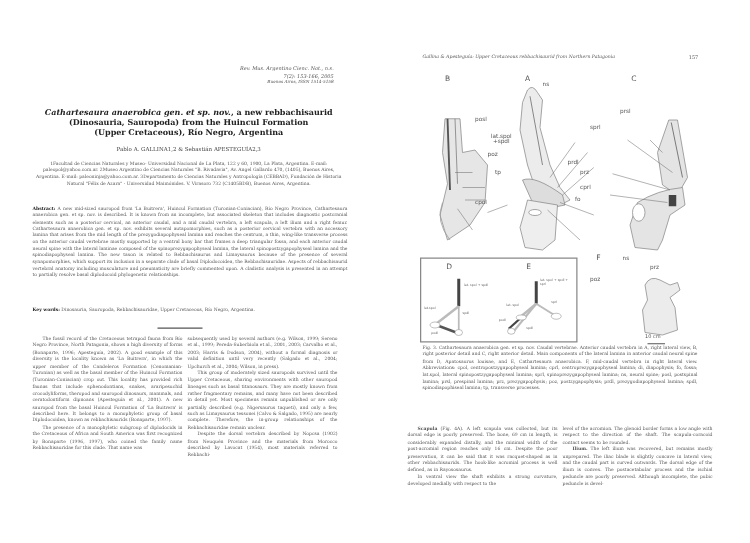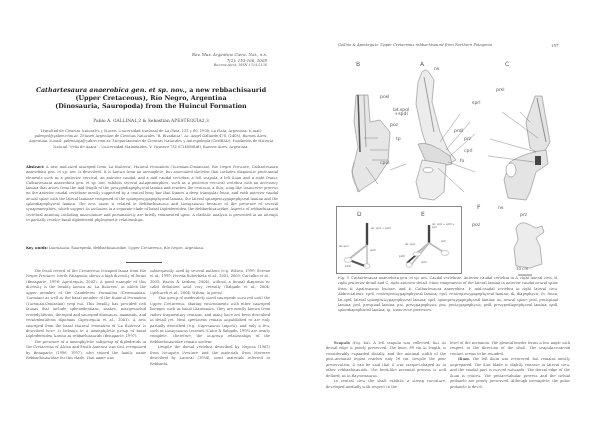--- a/index.html
+++ b/index.html
@@ -39,22 +39,22 @@
 
 <div class="page left">
   <div class="journal">
     <div>Rev. Mus. Argentino Cienc. Nat., n.s.</div>
     <div>7(2): 153-166, 2005</div>
     <div class="l3">Buenos Aires, ISSN 1514-5158</div>
   </div>
 
   <div class="title">
     <div><i>Cathartesaura anaerobica gen. et sp. nov.</i><span>, a new rebbachisaurid</span></div>
+    <div>(Dinosauria, Sauropoda) from the Huincul Formation</div>
     <div>(Upper Cretaceous), Río Negro, Argentina</div>
-    <div>(Dinosauria, Sauropoda) from the Huincul Formation</div>
   </div>
 
   <div class="authors">Pablo A. GALLINA1,2 &amp; Sebastián APESTEGUÍA2,3</div>
   <div class="affil">1Facultad de Ciencias Naturales y Museo- Universidad Nacional de La Plata, 122 y 60, 1900, La Plata, Argentina. E-mail: paleopol@yahoo.com.ar. 2Museo Argentino de Ciencias Naturales "B. Rivadavia", Av. Angel Gallardo 470, (1405), Buenos Aires, Argentina. E-mail: paleoninja@yahoo.com.ar. 3Departamento de Ciencias Naturales y Antropología (CEBBAD), Fundación de Historia Natural "Félix de Azara" - Universidad Maimónides. V. Virasoro 732 (C1405BDB), Buenos Aires, Argentina.</div>
 
   <div class="abstract">
     <b>Abstract:</b>
     <span>A new mid-sized sauropod from 'La Buitrera', Huincul Formation (Turonian-Coniacian), Río Negro Province, Cathartesaura anaerobica gen. et sp. nov. is described. It is known from an incomplete, but associated skeleton that includes diagnostic postcranial elements such as a posterior cervical, an anterior caudal, and a mid caudal vertebra, a left scapula, a left ilium and a right femur. Cathartesaura anaerobica gen. et sp. nov. exhibits several autapomorphies, such as a posterior cervical vertebra with an accessory lamina that arises from the mid length of the prezygodiapophyseal lamina and reaches the centrum, a thin, wing-like transverse process on the anterior caudal vertebrae mostly supported by a ventral bony bar that frames a deep triangular fossa, and each anterior caudal neural spine with the lateral laminae composed of the spinoprezygapophyseal lamina, the lateral spinopostzygapophyseal lamina and the spinodiapophyseal lamina. The new taxon is related to Rebbachisaurus and Limaysaurus because of the presence of several synapomorphies, which support its inclusion in a separate clade of basal Diplodocoidea, the Rebbachisauridae. Aspects of rebbachisaurid vertebral anatomy including musculature and pneumaticity are briefly commented upon. A cladistic analysis is presented in an attempt to partially resolve basal diplodocoid phylogenetic relationships.</span>
   </div>
 

